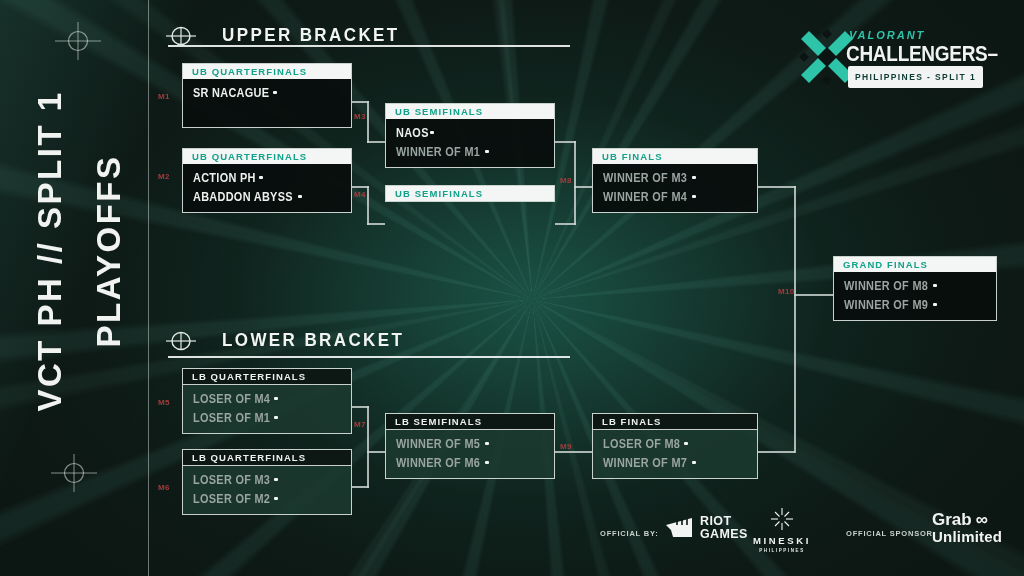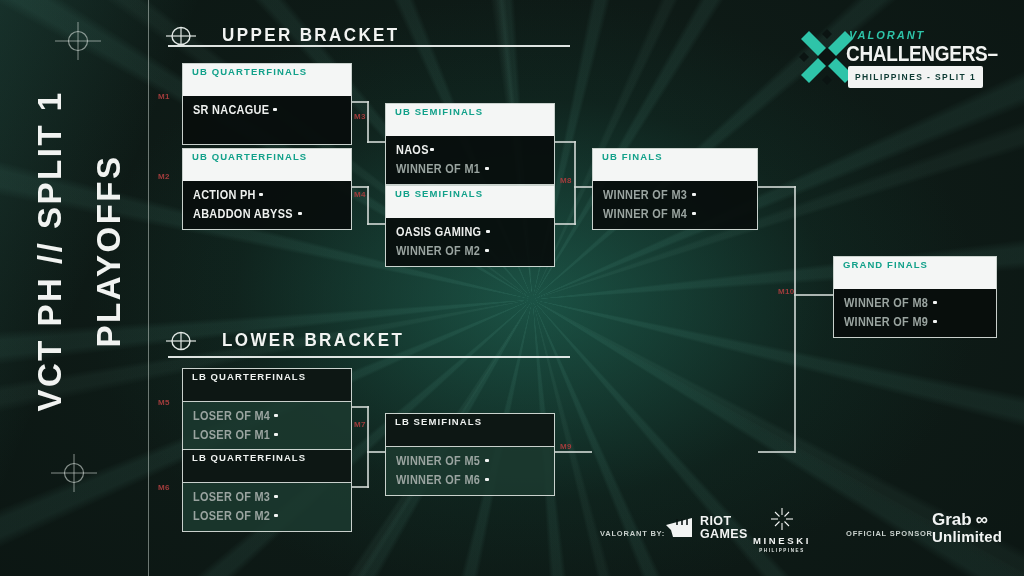--- a/index.html
+++ b/index.html
@@ -22,21 +22,21 @@
     transform:rotate(-90deg);text-align:center;color:#f1f3f1;font-weight:bold;
     font-size:33px;letter-spacing:2.5px;line-height:59px;white-space:nowrap;}
   
   .mark{position:absolute;}
   
   .sec-title{position:absolute;display:flex;align-items:center;gap:26px;color:#f2f4f2;}
   .sec-title .txt{font-size:17px;font-weight:bold;letter-spacing:2.4px;transform:scaleY(1.05);}
   .sec-underline{position:absolute;height:2px;background:rgba(240,244,242,.92);}
   
   .mbox{position:absolute;border:1px solid rgba(222,228,224,.9);box-sizing:border-box;}
-  .mhead{height:32px;line-height:15px;font-size:9.5px;font-weight:bold;letter-spacing:1.1px;padding-left:9px;}
+  .mhead{height:15px;line-height:15px;font-size:9.5px;font-weight:bold;letter-spacing:1.1px;padding-left:9px;}
   .ub .mhead{background:#f4f6f5;color:#12a18a;}
   .lb .mhead{background:#0d1714;color:#eef1ef;border-bottom:1px solid rgba(222,228,224,.9);}
   .mbody{height:48px;padding-top:4px;box-sizing:border-box;}
   .ub .mbody{background:rgba(8,13,12,.92);}
   .lb .mbody{background:rgba(27,57,47,.88);}
   .mrow{display:flex;justify-content:flex-start;align-items:center;height:19px;padding:0 10px;}
   .team{font-size:11.5px;font-weight:bold;letter-spacing:.3px;transform:scale(.95,1.08);transform-origin:left center;white-space:nowrap;}
   .t-white{color:#eef0ee;}
   .t-gray{color:#9aa4a0;}
   .dot{width:4px;height:3px;background:#f2f4f3;border-radius:1px;flex:0 0 auto;}
@@ -171,30 +171,20 @@
         </div>
       <div class="mrow">
           <span class="team t-gray">WINNER OF M1</span>
           <span class="dot"></span>
         </div>
     </div>
   </div>
 
   <div class="mbox ub" style="left:385px;top:185px;width:170px">
     <div class="mhead">UB SEMIFINALS</div>
-    <div class="mbody">
-      <div class="mrow">
-          <span class="team t-white">OASIS GAMING</span>
-          <span class="dot"></span>
-        </div>
-      <div class="mrow">
-          <span class="team t-gray">WINNER OF M2</span>
-          <span class="dot"></span>
-        </div>
-    </div>
   </div>
 
   <div class="mbox ub" style="left:592px;top:148px;width:166px">
     <div class="mhead">UB FINALS</div>
     <div class="mbody">
       <div class="mrow">
           <span class="team t-gray">WINNER OF M3</span>
           <span class="dot"></span>
         </div>
       <div class="mrow">
@@ -253,39 +243,52 @@
           <span class="team t-gray">WINNER OF M5</span>
           <span class="dot"></span>
         </div>
       <div class="mrow">
           <span class="team t-gray">WINNER OF M6</span>
           <span class="dot"></span>
         </div>
     </div>
   </div>
 
+  <div class="mbox lb" style="left:592px;top:413px;width:166px">
+    <div class="mhead">LB FINALS</div>
+    <div class="mbody">
+      <div class="mrow">
+          <span class="team t-gray">LOSER OF M8</span>
+          <span class="dot"></span>
+        </div>
+      <div class="mrow">
+          <span class="team t-gray">WINNER OF M7</span>
+          <span class="dot"></span>
+        </div>
+    </div>
+  </div>
 
   <svg class="vct-x" width="62" height="62" viewBox="0 0 62 62">
     <g fill="#2ec4a9">
       <polygon points="13,5 57,49 49,57 5,13"></polygon>
       <polygon points="49,5 57,13 13,57 5,49"></polygon>
     </g>
     <g fill="#0b1412">
       <polygon points="31,21 41,31 31,41 21,31"></polygon>
       <polygon points="31,3 36,8 31,13 26,8"></polygon>
       <polygon points="31,49 36,54 31,59 26,54"></polygon>
       <polygon points="3,31 8,26 13,31 8,36"></polygon>
       <polygon points="49,31 54,26 59,31 54,36"></polygon>
     </g>
   </svg>
   <div class="valorant">VALORANT</div>
   <div class="challengers">CHALLENGERS–</div>
   <div class="region-pill">PHILIPPINES - SPLIT 1</div>
 
-  <div class="flabel" style="left:600px;top:529px">VALORANT BY:</div>
+  <div class="flabel" style="left:600px;top:529px">OFFICIAL BY:</div>
 
   <div class="riot">
     <svg width="30" height="26" viewBox="0 0 30 26">
       <path d="M2 11 L28 4 V23 H9 L7 16 Z" fill="#f2f4f3"></path>
       <line x1="13" y1="5" x2="13" y2="11" stroke="#0b1412" stroke-width="1.6"></line>
       <line x1="18" y1="5" x2="18" y2="11" stroke="#0b1412" stroke-width="1.6"></line>
       <line x1="23" y1="5" x2="23" y2="11" stroke="#0b1412" stroke-width="1.6"></line>
     </svg>
     <div class="rtxt">
       <div>RIOT</div>

